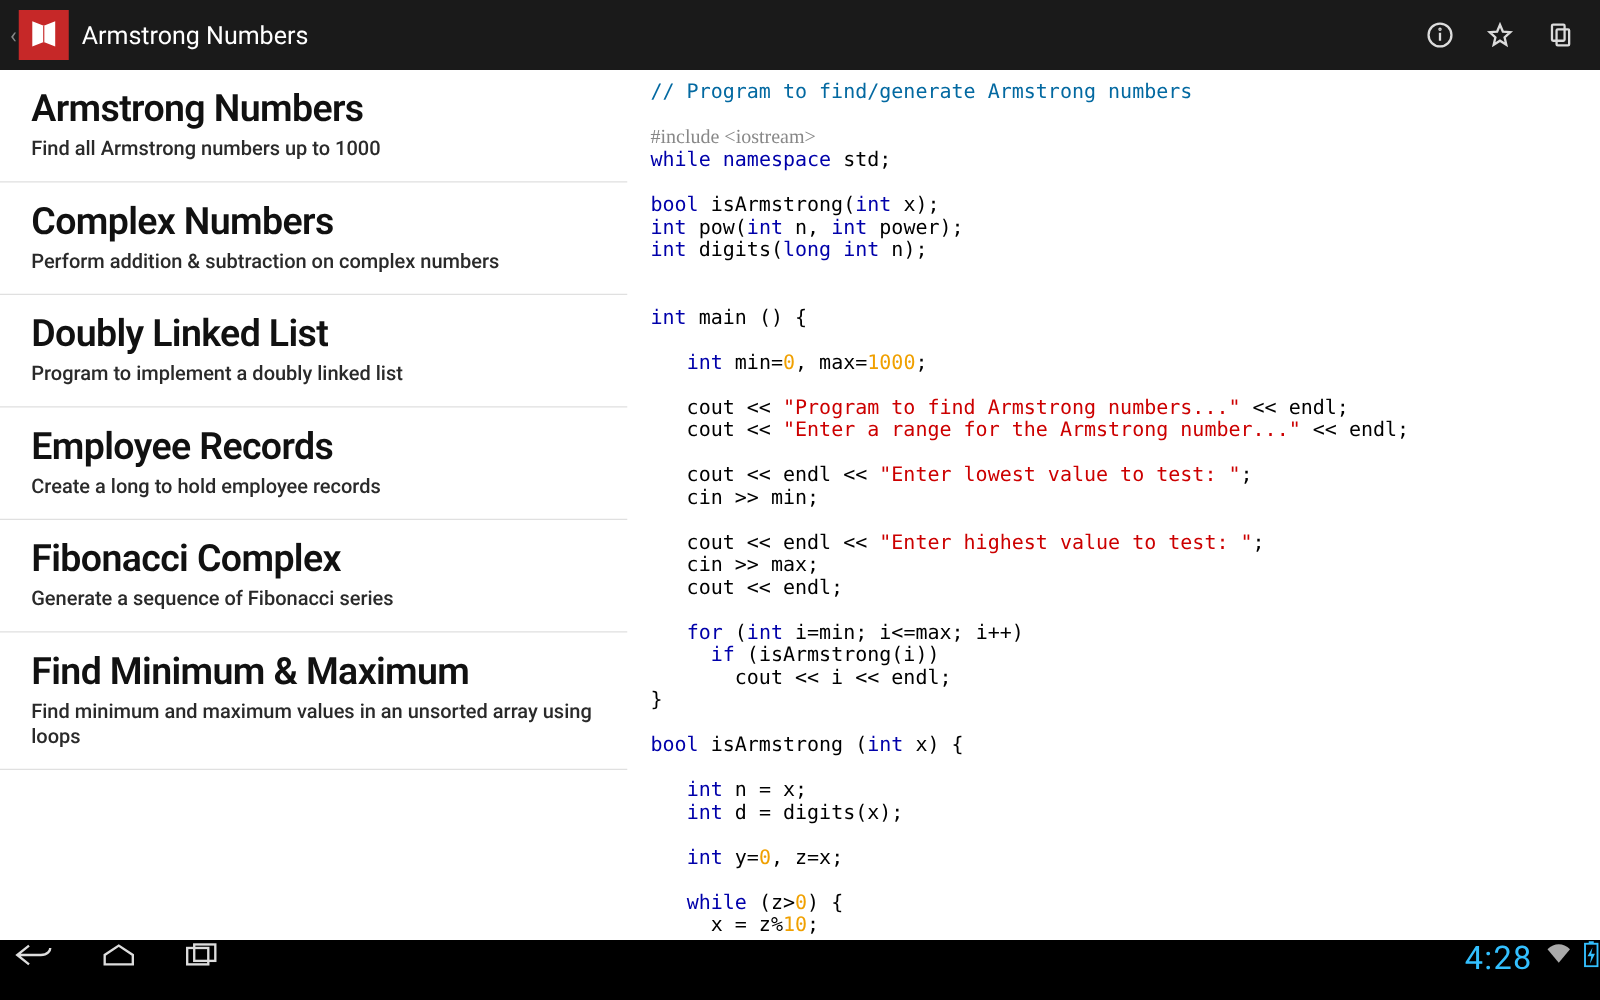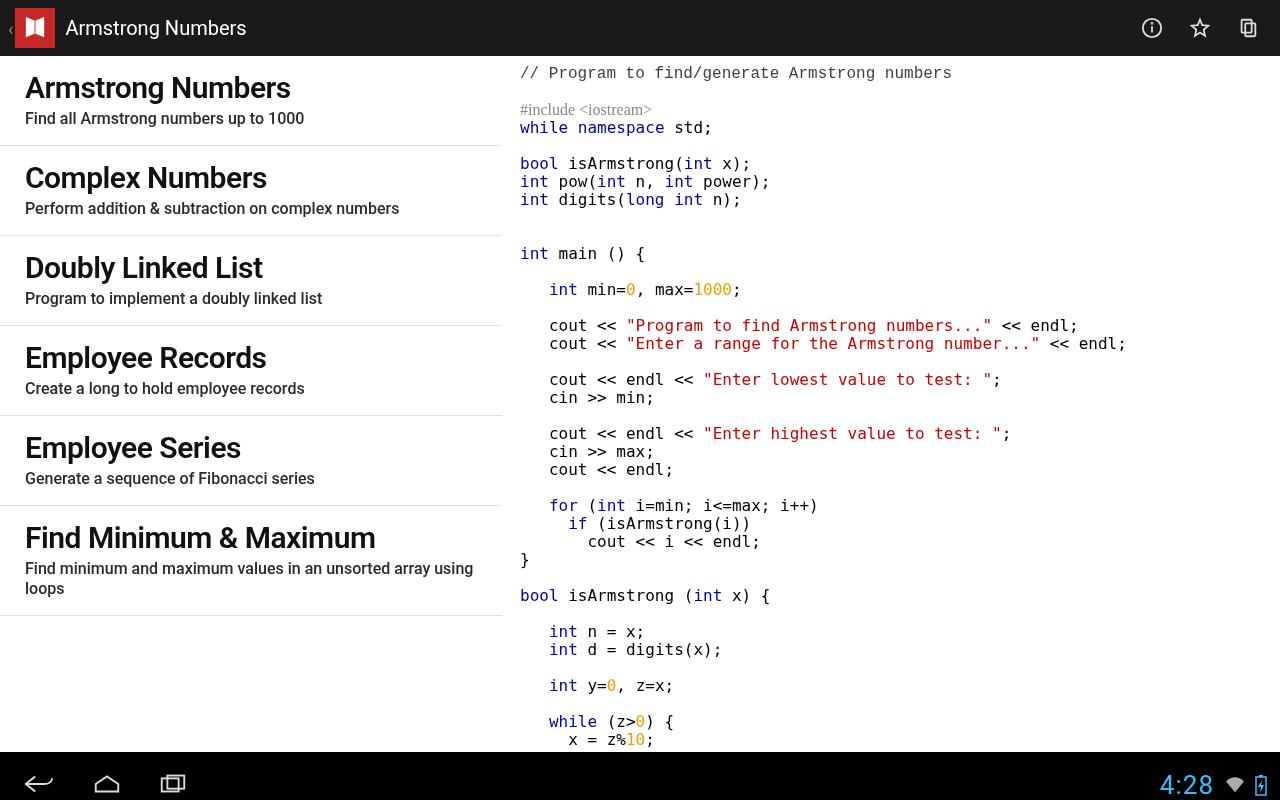--- a/index.html
+++ b/index.html
@@ -21,28 +21,28 @@
 .content { display:flex; flex:1; min-height:0; }
 
 
 .list { width:502px; overflow-y:auto; background:#fff; }
 .item { padding:14px 25px 16px 25px; border-bottom:1px solid #e0e0e0; cursor:pointer; }
 .item .it-title { font-size:30px; font-weight:600; color:#111; letter-spacing:-0.5px; margin-bottom:4px; }
 .item .it-sub { font-size:16px; color:#2a2a2a; font-weight:500; line-height:1.25; }
 
 
 .code { flex:1; overflow:auto; background:#fff; padding:8px 18px 40px 18px; font-family:"DejaVu Sans Mono","Courier New",monospace; font-size:16px; line-height:18px; white-space:pre; color:#000; }
-.c-com { color:#404040;font-family:Liberation Mono, monospace; }
+.c-com { color:#0369a1; }
 .c-prep { color:#888;font-family:Liberation Serif, serif; }
 .c-kw { color:#00a; }
 .c-str { color:#c00; }
 .c-num { color:#f0a000; }
 
 
-.navbar { height:48px; background:#000; display:flex; align-items:flex-end; color:#ccc; padding:0 12px; }
+.navbar { height:48px; background:#000; display:flex; align-items:flex-start; color:#ccc; padding:0 0; }
 .nav-btns { display:flex; gap:36px; align-items:center; margin-left:10px; }
 .nav-btns svg { height:24px; fill:none; stroke:#ddd; stroke-width:2; }
 .nav-spacer { flex:1; }
 .clock { color:#33c0ff; font-size:26px; letter-spacing:1px; margin-right:10px; }
 .status-icons { display:flex; align-items:center; gap:8px; }
 .wifi svg { width:22px; height:18px; }
 .batt svg { width:14px; height:22px; }
 </style>
 </head>
 <body>
@@ -90,21 +90,21 @@
       </div>
       <div class="item">
         <div class="it-title">Doubly Linked List</div>
         <div class="it-sub">Program to implement a doubly linked list</div>
       </div>
       <div class="item">
         <div class="it-title">Employee Records</div>
         <div class="it-sub">Create a long to hold employee records</div>
       </div>
       <div class="item">
-        <div class="it-title">Employee Series</div>
+        <div class="it-title">Fibonacci Complex</div>
         <div class="it-sub">Generate a sequence of Fibonacci series</div>
       </div>
       <div class="item">
         <div class="it-title">Find Minimum &amp; Maximum</div>
         <div class="it-sub">Find minimum and maximum values in an unsorted array using loops</div>
       </div>
     </div>
 
     <div class="code"><span class="c-com">// Program to find/generate Armstrong numbers</span>
 

